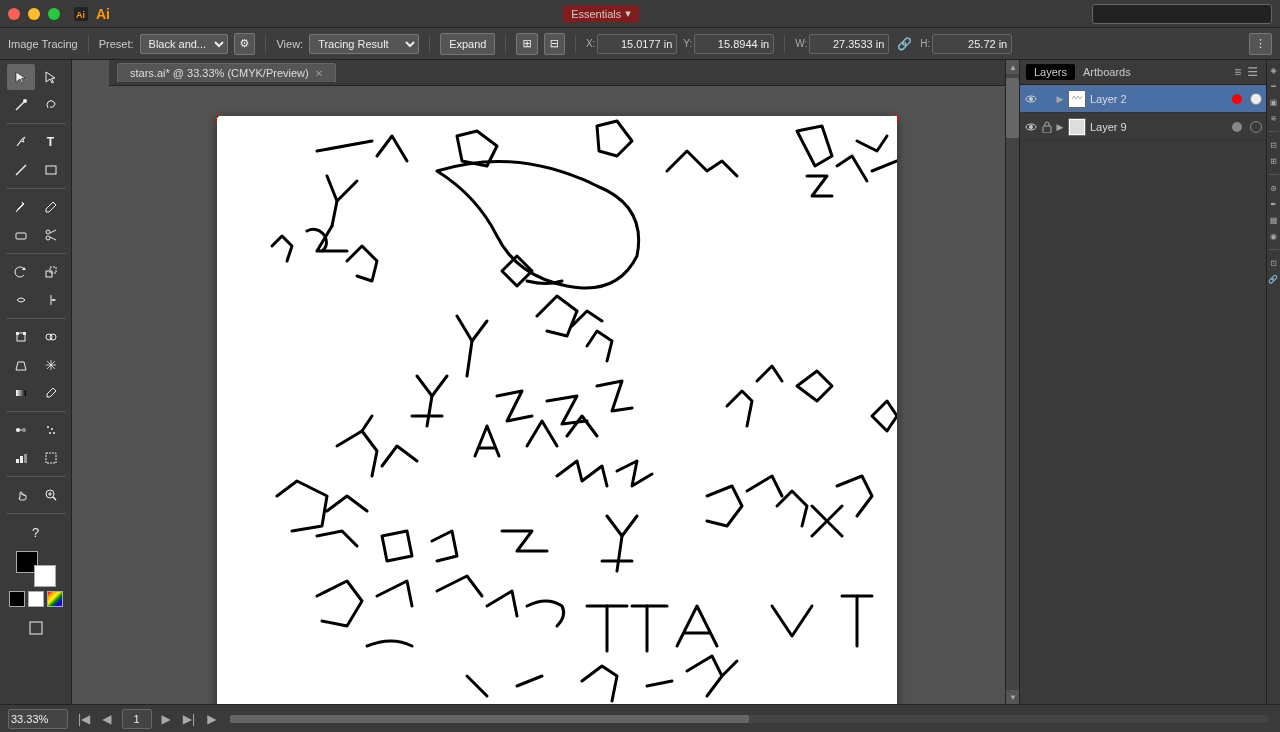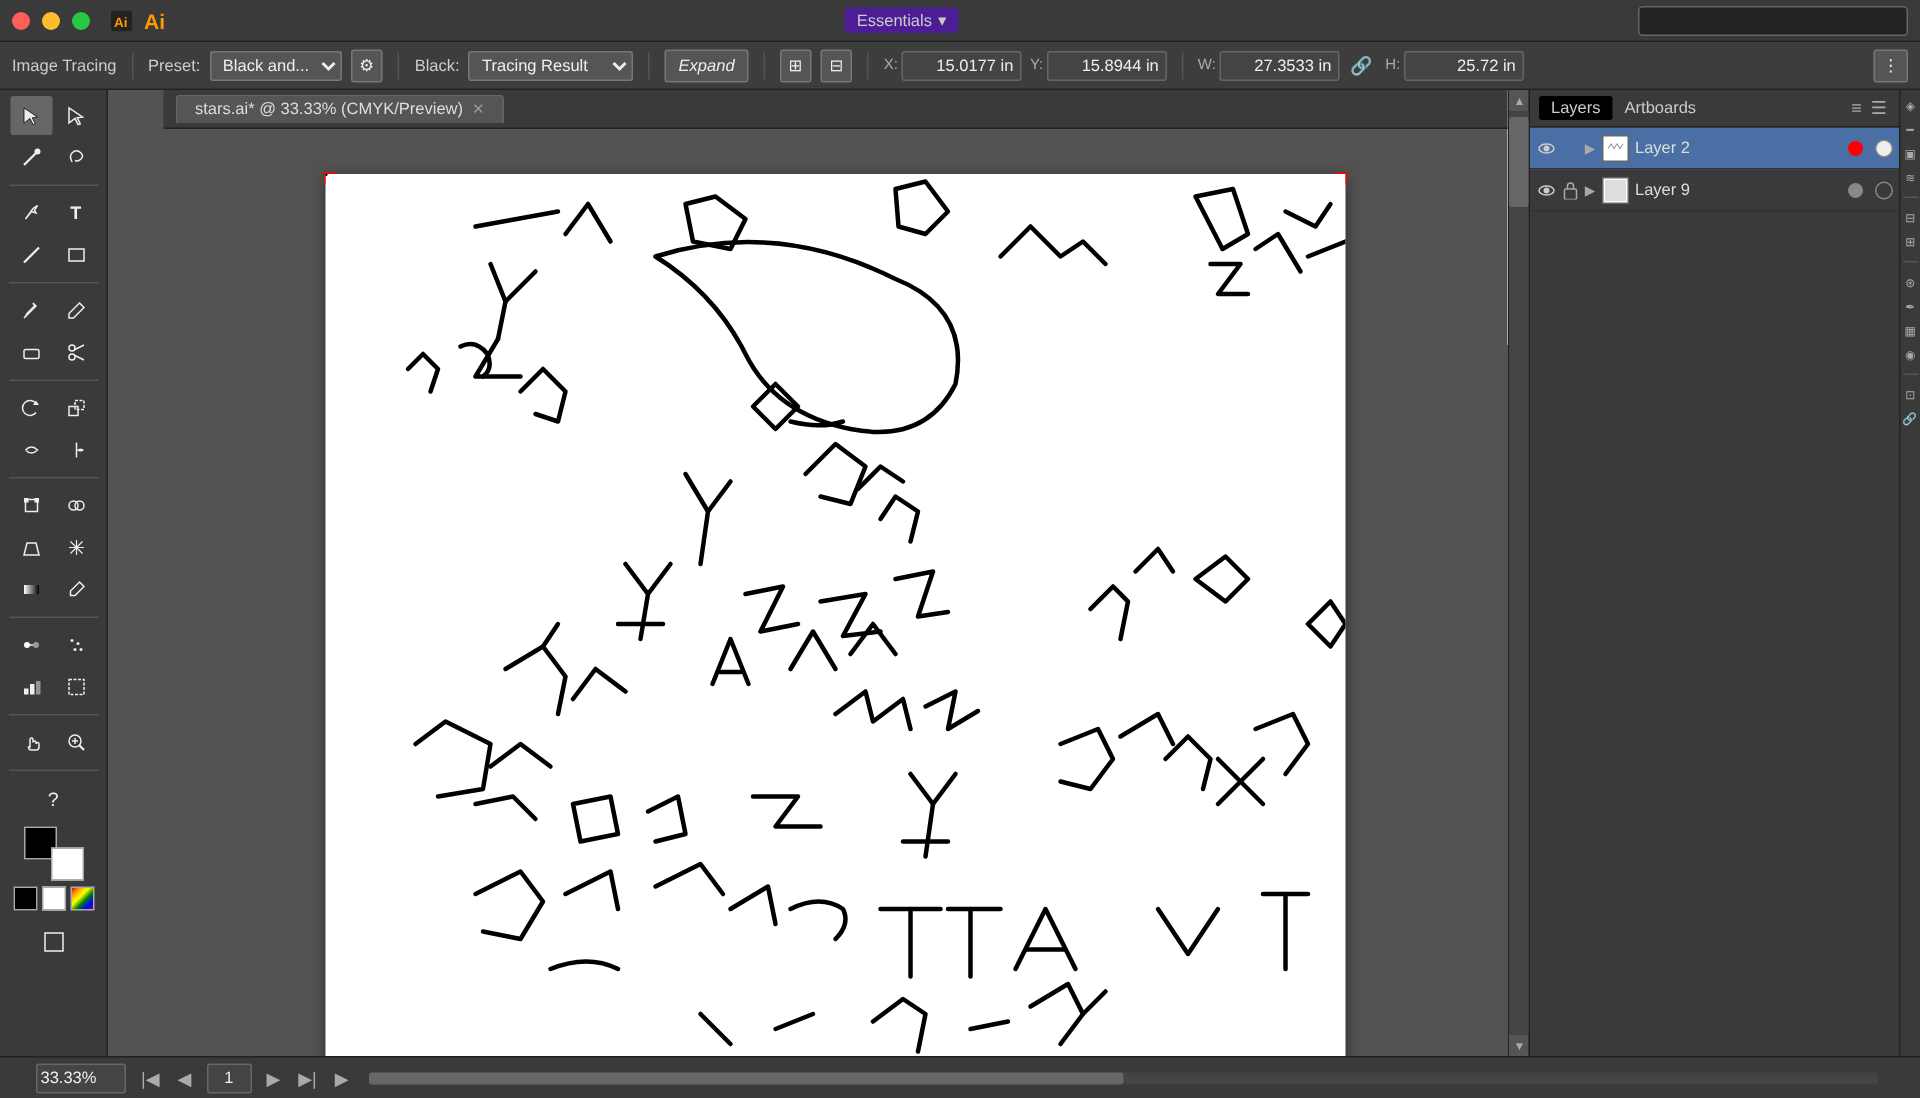--- a/index.html
+++ b/index.html
@@ -8,32 +8,32 @@
     
     #titlebar {
       height: 28px; background: #3a3a3a; display: flex; align-items: center; padding: 0 8px; gap: 8px;
       border-bottom: 1px solid #222;
     }
     .traffic-light { width: 12px; height: 12px; border-radius: 50%; cursor: pointer; }
     .tl-red { background: #ff5f57; }
     .tl-yellow { background: #ffbd2e; }
     .tl-green { background: #28c940; }
     #titlebar-center { flex: 1; display: flex; justify-content: center; }
-    #workspace-btn { background: #4c1d95; border: none; color: #ccc; padding: 2px 8px; border-radius: 3px; font-size: 11px; cursor: pointer; display: flex; align-items: center; gap: 4px; }
+    #workspace-btn { background: #7f1d1d; border: none; color: #ccc; padding: 2px 8px; border-radius: 3px; font-size: 11px; cursor: pointer; display: flex; align-items: center; gap: 4px; }
     #search-box { width: 180px; height: 20px; background: #222; border: 1px solid #666; border-radius: 3px; color: #ccc; padding: 0 6px; font-size: 11px; }
 
     
     #toolbar {
       height: 32px; background: #3d3d3d; display: flex; align-items: center; padding: 0 8px; gap: 6px;
       border-bottom: 1px solid #222;
     }
     .toolbar-label { color: #ccc; font-size: 11px; font-weight: 400; }
     .toolbar-separator { width: 1px; height: 18px; background: #555; margin: 0 4px; }
     .toolbar-select { background: #555; border: 1px solid #777; color: #eee; font-size: 11px; padding: 2px 4px; border-radius: 2px; height: 20px; cursor: pointer; }
-    .toolbar-btn { background: #555; border: 1px solid #777; color: #eee; font-size: 11px; padding: 2px 8px; border-radius: 2px; height: 22px; cursor: pointer; white-space: nowrap; font-style: italic; }
+    .toolbar-btn { background: #555; border: 1px solid #777; color: #eee; font-size: 11px; padding: 2px 8px; border-radius: 2px; height: 22px; cursor: pointer; white-space: nowrap; }
     .toolbar-icon-btn { background: #555; border: 1px solid #777; color: #eee; font-size: 11px; padding: 2px 5px; border-radius: 2px; height: 22px; cursor: pointer; }
     .coord-group { display: flex; align-items: center; gap: 2px; }
     .coord-label { color: #aaa; font-size: 10px; }
     .coord-input { background: #444; border: 1px solid #666; color: #eee; font-size: 11px; width: 80px; height: 20px; padding: 0 4px; border-radius: 2px; text-align: right; }
     .link-icon { color: #aaa; font-size: 12px; padding: 0 2px; cursor: pointer; }
 
     
     #main { display: flex; height: calc(732px - 28px - 32px - 28px); }
 
     
@@ -86,21 +86,21 @@
     .layer-expand { width: 12px; height: 12px; display: flex; align-items: center; justify-content: center; margin-right: 2px; cursor: pointer; color: #aaa; font-size: 9px; }
     .layer-thumb { width: 18px; height: 18px; border: 1px solid #666; margin-right: 4px; background: #fff; display: flex; align-items: center; justify-content: center; font-size: 7px; color: #333; }
     .layer-name { flex: 1; font-size: 11px; color: #ddd; }
     .layer-circle { width: 12px; height: 12px; border-radius: 50%; border: 1px solid #888; margin-left: 4px; display: flex; align-items: center; justify-content: center; }
     .layer-circle.filled { background: #eee; }
     #layers-footer { height: 28px; display: flex; align-items: center; padding: 0 6px; border-top: 1px solid #222; font-size: 11px; color: #aaa; gap: 4px; }
     .layers-footer-btn { background: none; border: none; color: #aaa; cursor: pointer; font-size: 14px; }
 
     
     #statusbar {
-      height: 28px; background: #3a3a3a; display: flex; align-items: center; padding: 0 24px; gap: 8px;
+      height: 28px; background: #3a3a3a; display: flex; align-items: center; padding: 0 8px; gap: 8px;
       border-top: 1px solid #222; font-size: 11px; color: #aaa;
     }
     .status-zoom { display: flex; align-items: center; gap: 2px; }
     .zoom-select { background: #444; border: 1px solid #666; color: #eee; font-size: 11px; width: 60px; height: 20px; padding: 0 2px; border-radius: 2px; }
     .nav-btn { background: none; border: none; color: #aaa; cursor: pointer; font-size: 12px; padding: 0 2px; }
     .page-input { background: #444; border: 1px solid #666; color: #eee; font-size: 11px; width: 30px; height: 20px; text-align: center; border-radius: 2px; }
     #status-center { flex: 1; display: flex; justify-content: center; }
     .status-label { font-size: 11px; color: #bbb; }
 
     
@@ -137,21 +137,21 @@
 
 <div id="toolbar">
   <span class="toolbar-label">Image Tracing</span>
   <div class="toolbar-separator"></div>
   <span class="toolbar-label">Preset:</span>
   <select class="toolbar-select">
     <option>Black and...</option>
   </select>
   <button class="toolbar-icon-btn">⚙</button>
   <div class="toolbar-separator"></div>
-  <span class="toolbar-label">Black:</span>
+  <span class="toolbar-label">View:</span>
   <select class="toolbar-select" style="width:110px;">
     <option>Tracing Result</option>
   </select>
   <div class="toolbar-separator"></div>
   <button class="toolbar-btn">Expand</button>
   <div class="toolbar-separator"></div>
   <button class="toolbar-icon-btn">⊞</button>
   <button class="toolbar-icon-btn">⊟</button>
   <div class="toolbar-separator"></div>
   <div class="coord-group">

